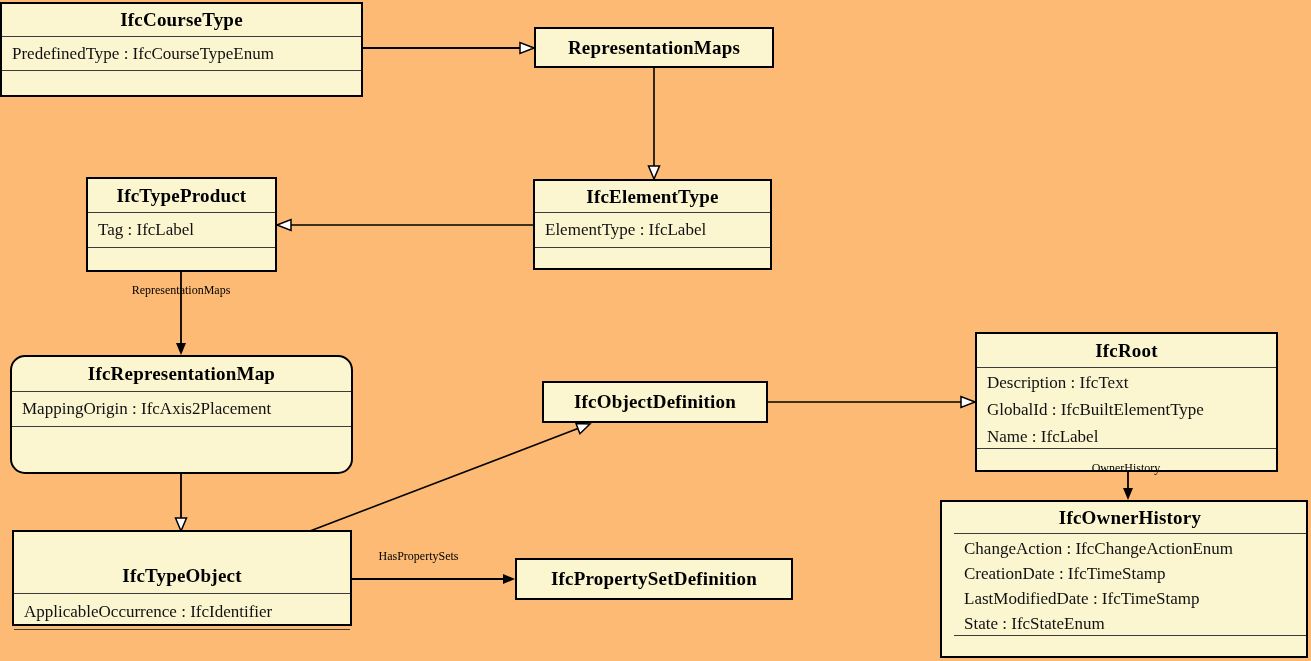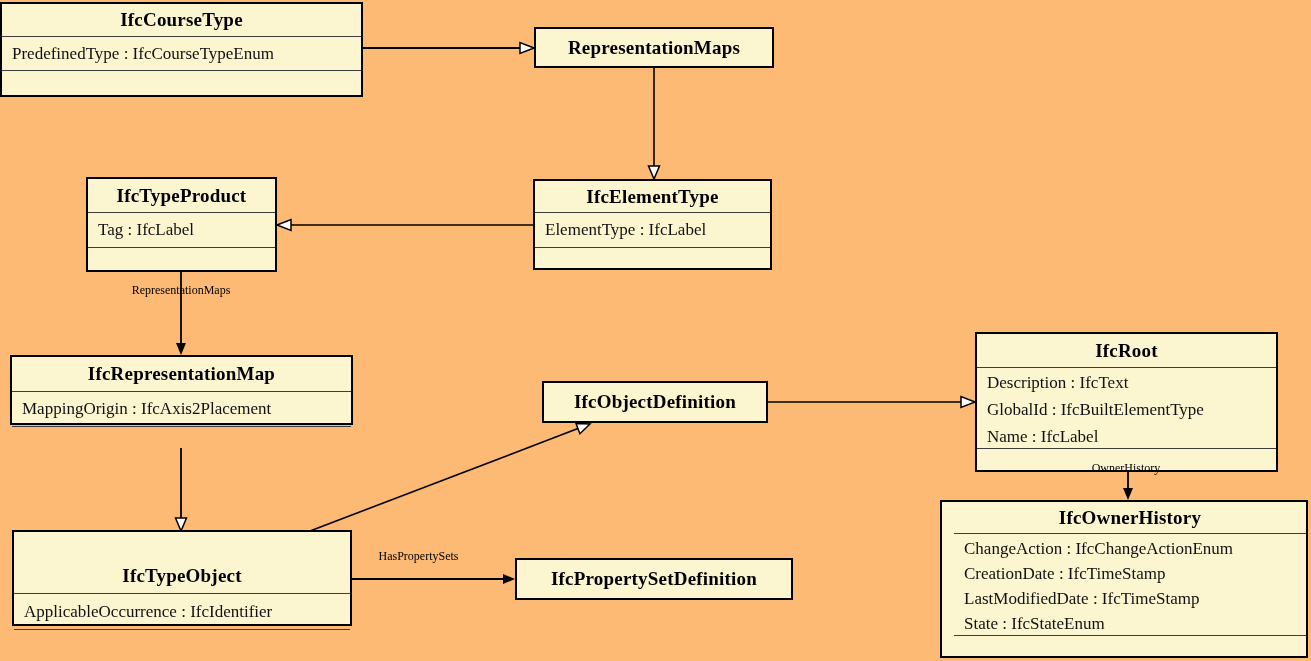--- a/index.html
+++ b/index.html
@@ -30,21 +30,21 @@
   .edge-label{
     position:absolute;font-size:12px;color:#000;text-align:center;
     white-space:nowrap;pointer-events:none;
   }
 
   
   #b1{left:0px;top:2px;width:363px;height:95px;}   #b1 .c-name{height:32px;} #b1 .c-attrs{height:34px;}
   #b2{left:534px;top:27px;width:240px;height:41px;}
   #b3{left:86px;top:177px;width:191px;height:95px;} #b3 .c-name{height:33px;} #b3 .c-attrs{height:35px;}
   #b4{left:533px;top:179px;width:239px;height:91px;} #b4 .c-name{height:31px;} #b4 .c-attrs{height:35px;}
-  #b5{left:10px;top:355px;width:343px;height:70px;} #b5 .c-name{height:34px;} #b5 .c-attrs{height:35px;}
+  #b5{left:10px;top:355px;width:343px;height:119px;border-radius:15px;} #b5 .c-name{height:34px;} #b5 .c-attrs{height:35px;}
   #b6{left:542px;top:381px;width:226px;height:42px;}
   #b7{left:975px;top:332px;width:303px;height:140px;} #b7 .c-name{height:33px;} #b7 .c-attrs{height:81px;line-height:27px;padding-top:1px;}
   #b8{left:12px;top:530px;width:340px;height:96px;} #b8 .c-name{height:35px;margin-top:26px;} #b8 .c-attrs{height:36px;}
   #b9{left:515px;top:558px;width:278px;height:42px;}
   #b10{left:940px;top:500px;width:368px;height:158px;padding-left:12px;} #b10 .c-name{height:31px;} #b10 .c-attrs{height:102px;line-height:25px;padding-top:2px;}
 
   
   #lbl-rm{left:86px;top:283px;width:190px;}
   #lbl-hps{left:341px;top:549px;width:155px;}
   #lbl-oh{left:1046px;top:461px;width:160px;}

